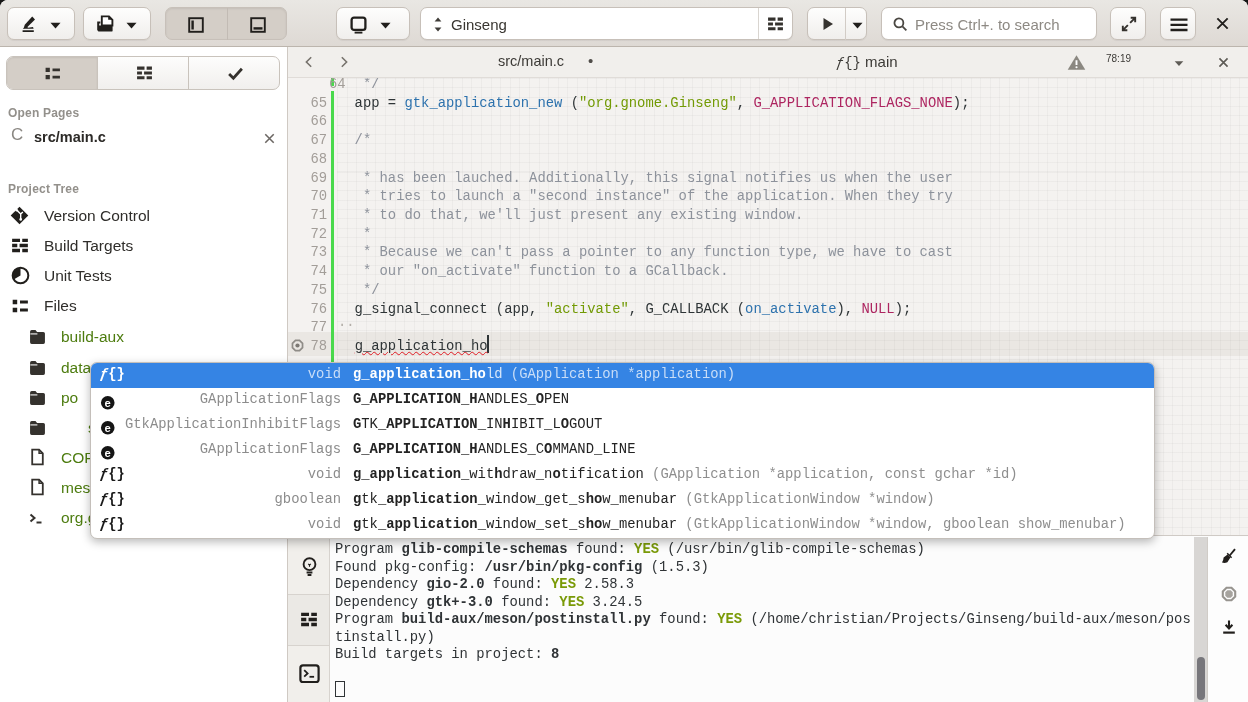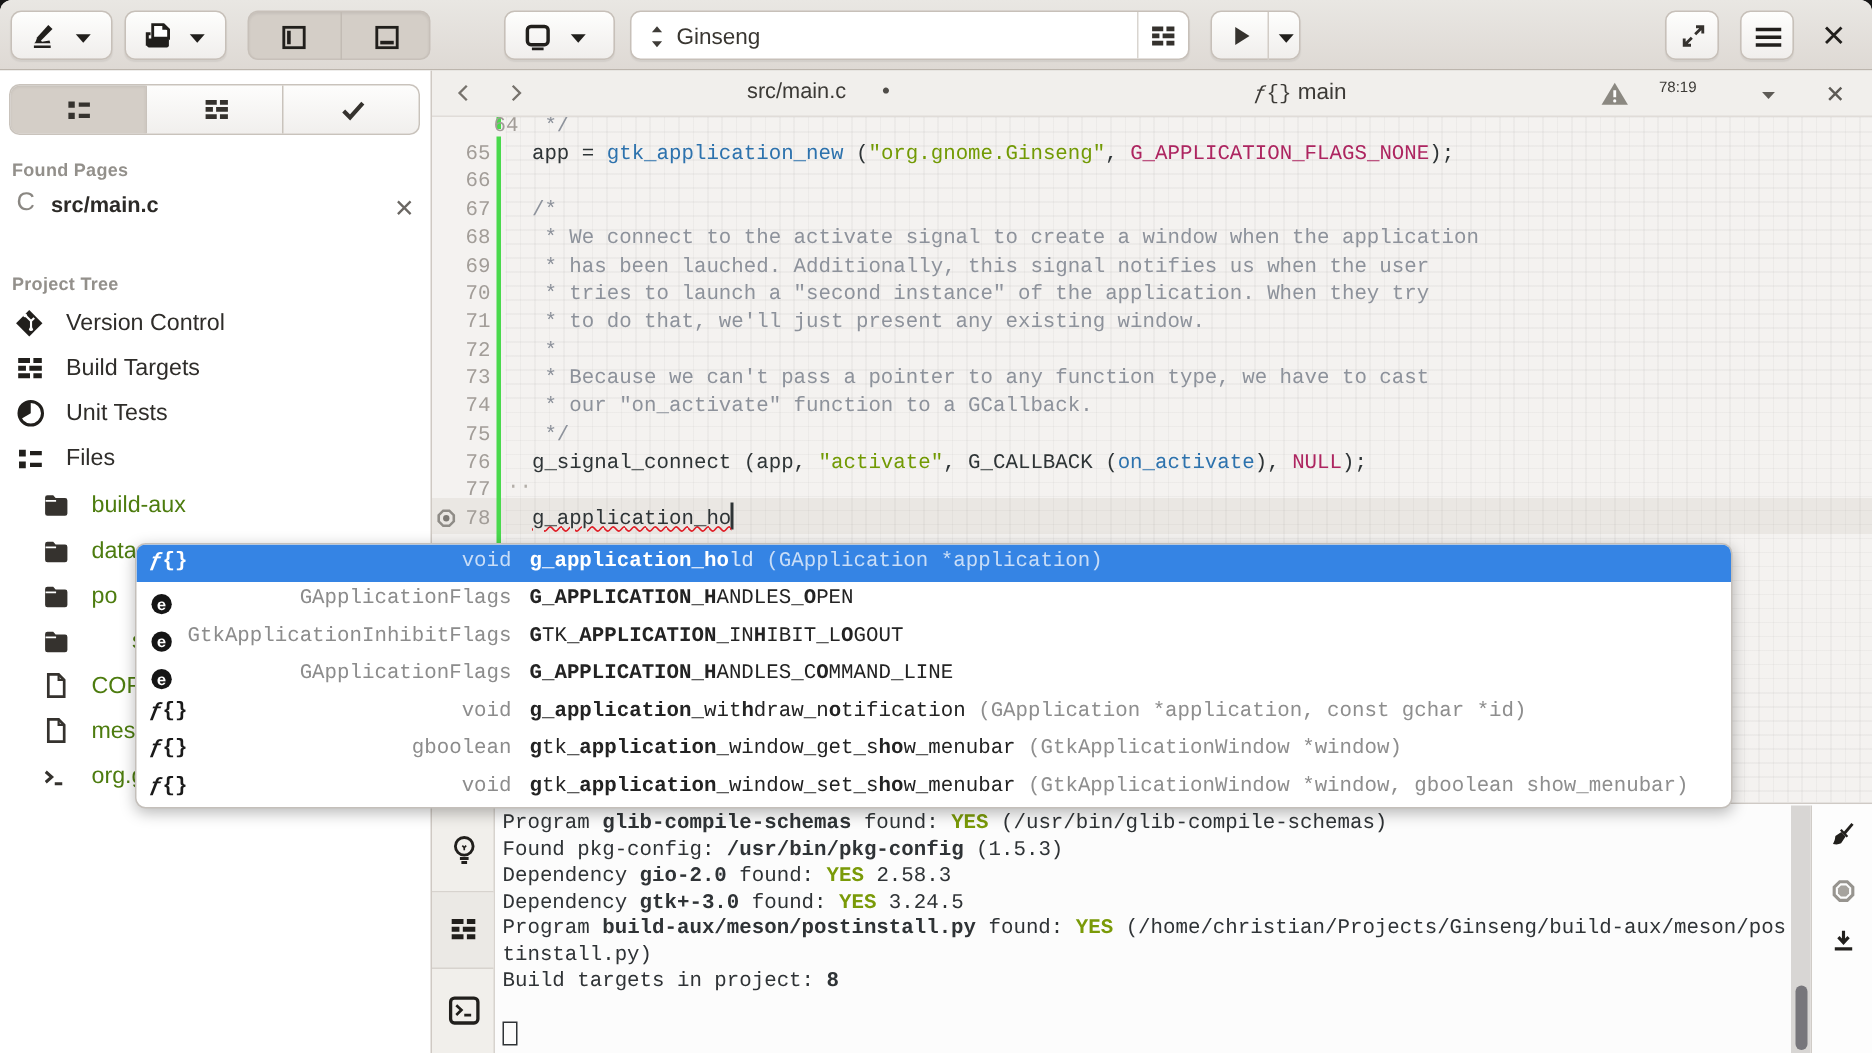--- a/index.html
+++ b/index.html
@@ -145,20 +145,27 @@
     <div class="hbtn" style="left:807px; width:60px;">
       <svg class="icn" style="left:12px; top:8px;" width="16" height="16" viewBox="0 0 16 16">
         <path d="M3.5 2 L13 8 L3.5 14 Z" fill="#35322e"></path>
       </svg>
       <div style="position:absolute; left:37px; top:0; width:1px; height:32px; background:#d2ccc6;"></div>
       <svg class="icn" style="left:43px; top:13px;" width="13" height="9" viewBox="0 0 13 9">
         <path d="M1.5 1.8 L6.5 7.5 L11.5 1.8 Z" fill="#211f1c"></path>
       </svg>
     </div>
 
+    <div class="hbtn" style="left:881px; width:216px; background:#fff;">
+      <svg class="icn" style="left:10px; top:8px;" width="17" height="17" viewBox="0 0 16 16">
+        <circle cx="6.5" cy="6.5" r="4.2" fill="none" stroke="#4a4742" stroke-width="1.7"></circle>
+        <path d="M9.8 9.8 L13.5 13.5" stroke="#4a4742" stroke-width="1.7"></path>
+      </svg>
+      <div style="position:absolute; left:33px; top:7.5px; font-size:15px; color:#8d8983;">Press Ctrl+. to search</div>
+    </div>
 
     <div class="hbtn" style="left:1110px; width:36px;">
       <svg class="icn" style="left:9px; top:7px;" width="18" height="18" viewBox="0 0 16 16">
         <path d="M9.5 2.5 h4 v4 M13.2 2.8 L9 7" fill="none" stroke="#35322e" stroke-width="1.7"></path>
         <path d="M6.5 13.5 h-4 v-4 M2.8 13.2 L7 9" fill="none" stroke="#35322e" stroke-width="1.7"></path>
       </svg>
     </div>
 
     <div class="hbtn" style="left:1160px; width:36px;">
       <svg class="icn" style="left:8px; top:9px;" width="20" height="16" viewBox="0 0 20 16">
@@ -181,21 +188,21 @@
         <svg class="icn" style="left:37px; top:8px;" width="17" height="17" viewBox="0 0 16 16">
           <path d="M1 1.5h7v3H1z M10 1.5h5v3h-5z M1 6h4.6v3H1z M7.6 6h7.4v3H7.6z M1 10.5h7v3H1z M10 10.5h5v3h-5z" fill="#35322e"></path>
         </svg>
       </div>
       <div class="segcell" style="left:183px; width:91px;">
         <svg class="icn" style="left:37px; top:8px;" width="17" height="17" viewBox="0 0 16 16">
           <path d="M2 8.5 L6 12.5 L14 3.5" fill="none" stroke="#35322e" stroke-width="2.6"></path>
         </svg>
       </div>
     </div>
-    <div class="dim-label" style="left:8px; top:59px;">Found Pages</div>
+    <div class="dim-label" style="left:8px; top:59px;">Open Pages</div>
 
     <div style="position:absolute; left:0; top:78px; width:287px; height:28px;">
       <div style="position:absolute; left:11px; top:0px; font-size:17px; color:#8a8782;">C</div>
       <div style="position:absolute; left:34px; top:4px; font-size:14.5px; font-weight:bold; color:#2c2a27;">src/main.c</div>
       <svg class="icn" style="left:263px; top:7px;" width="13" height="13" viewBox="0 0 16 16">
         <path d="M2.8 2.8 L13.2 13.2 M13.2 2.8 L2.8 13.2" stroke="#6b6763" stroke-width="1.9"></path>
       </svg>
     </div>
     <div class="dim-label" style="left:8px; top:135px;">Project Tree</div>
 
@@ -299,21 +306,20 @@
     <div class="ln" style="top:221.64px;">76</div>
     <div class="ln" style="top:240.36px;">77</div>
     <div class="ln" style="top:259.08px;">78</div>
     <svg class="icn" style="left:3px; top:260.5px;" width="13" height="13" viewBox="0 0 16 16">
       <path d="M5.5 1.8 h5 L14.2 5.5 v5 L10.5 14.2 h-5 L1.8 10.5 v-5 Z" fill="none" stroke="#8f8c87" stroke-width="2.1"></path>
       <circle cx="8" cy="8" r="2.6" fill="#7c7974"></circle>
     </svg>
     <div class="cl cmt" style="top:-3.0px;">   */</div>
     <div class="cl" style="top:15.72px;">  app = <span class="fnc">gtk_application_new</span> (<span class="str">"org.gnome.Ginseng"</span>, <span class="cst">G_APPLICATION_FLAGS_NONE</span>);</div>
     <div class="cl cmt" style="top:53.16px;">  /*</div>
-    <div class="cl cmt" style="top:71.88px;">   * We connect to the activate signal to create a window when the application</div>
     <div class="cl cmt" style="top:90.6px;">   * has been lauched. Additionally, this signal notifies us when the user</div>
     <div class="cl cmt" style="top:109.32px;">   * tries to launch a "second instance" of the application. When they try</div>
     <div class="cl cmt" style="top:128.04px;">   * to do that, we'll just present any existing window.</div>
     <div class="cl cmt" style="top:146.76px;">   *</div>
     <div class="cl cmt" style="top:165.48px;">   * Because we can't pass a pointer to any function type, we have to cast</div>
     <div class="cl cmt" style="top:184.2px;">   * our "on_activate" function to a GCallback.</div>
     <div class="cl cmt" style="top:202.92px;">   */</div>
     <div class="cl" style="top:221.64px;">  g_signal_connect (app, <span class="str">"activate"</span>, G_CALLBACK (<span class="fnc">on_activate</span>), <span class="cst">NULL</span>);</div>
     <div class="cl" style="top:237.86px; color:#b3aea8;">··</div>
     <div class="abs" style="left:198.5px; top:257px; width:2px; height:17.6px; background:#2e3436;"></div>

